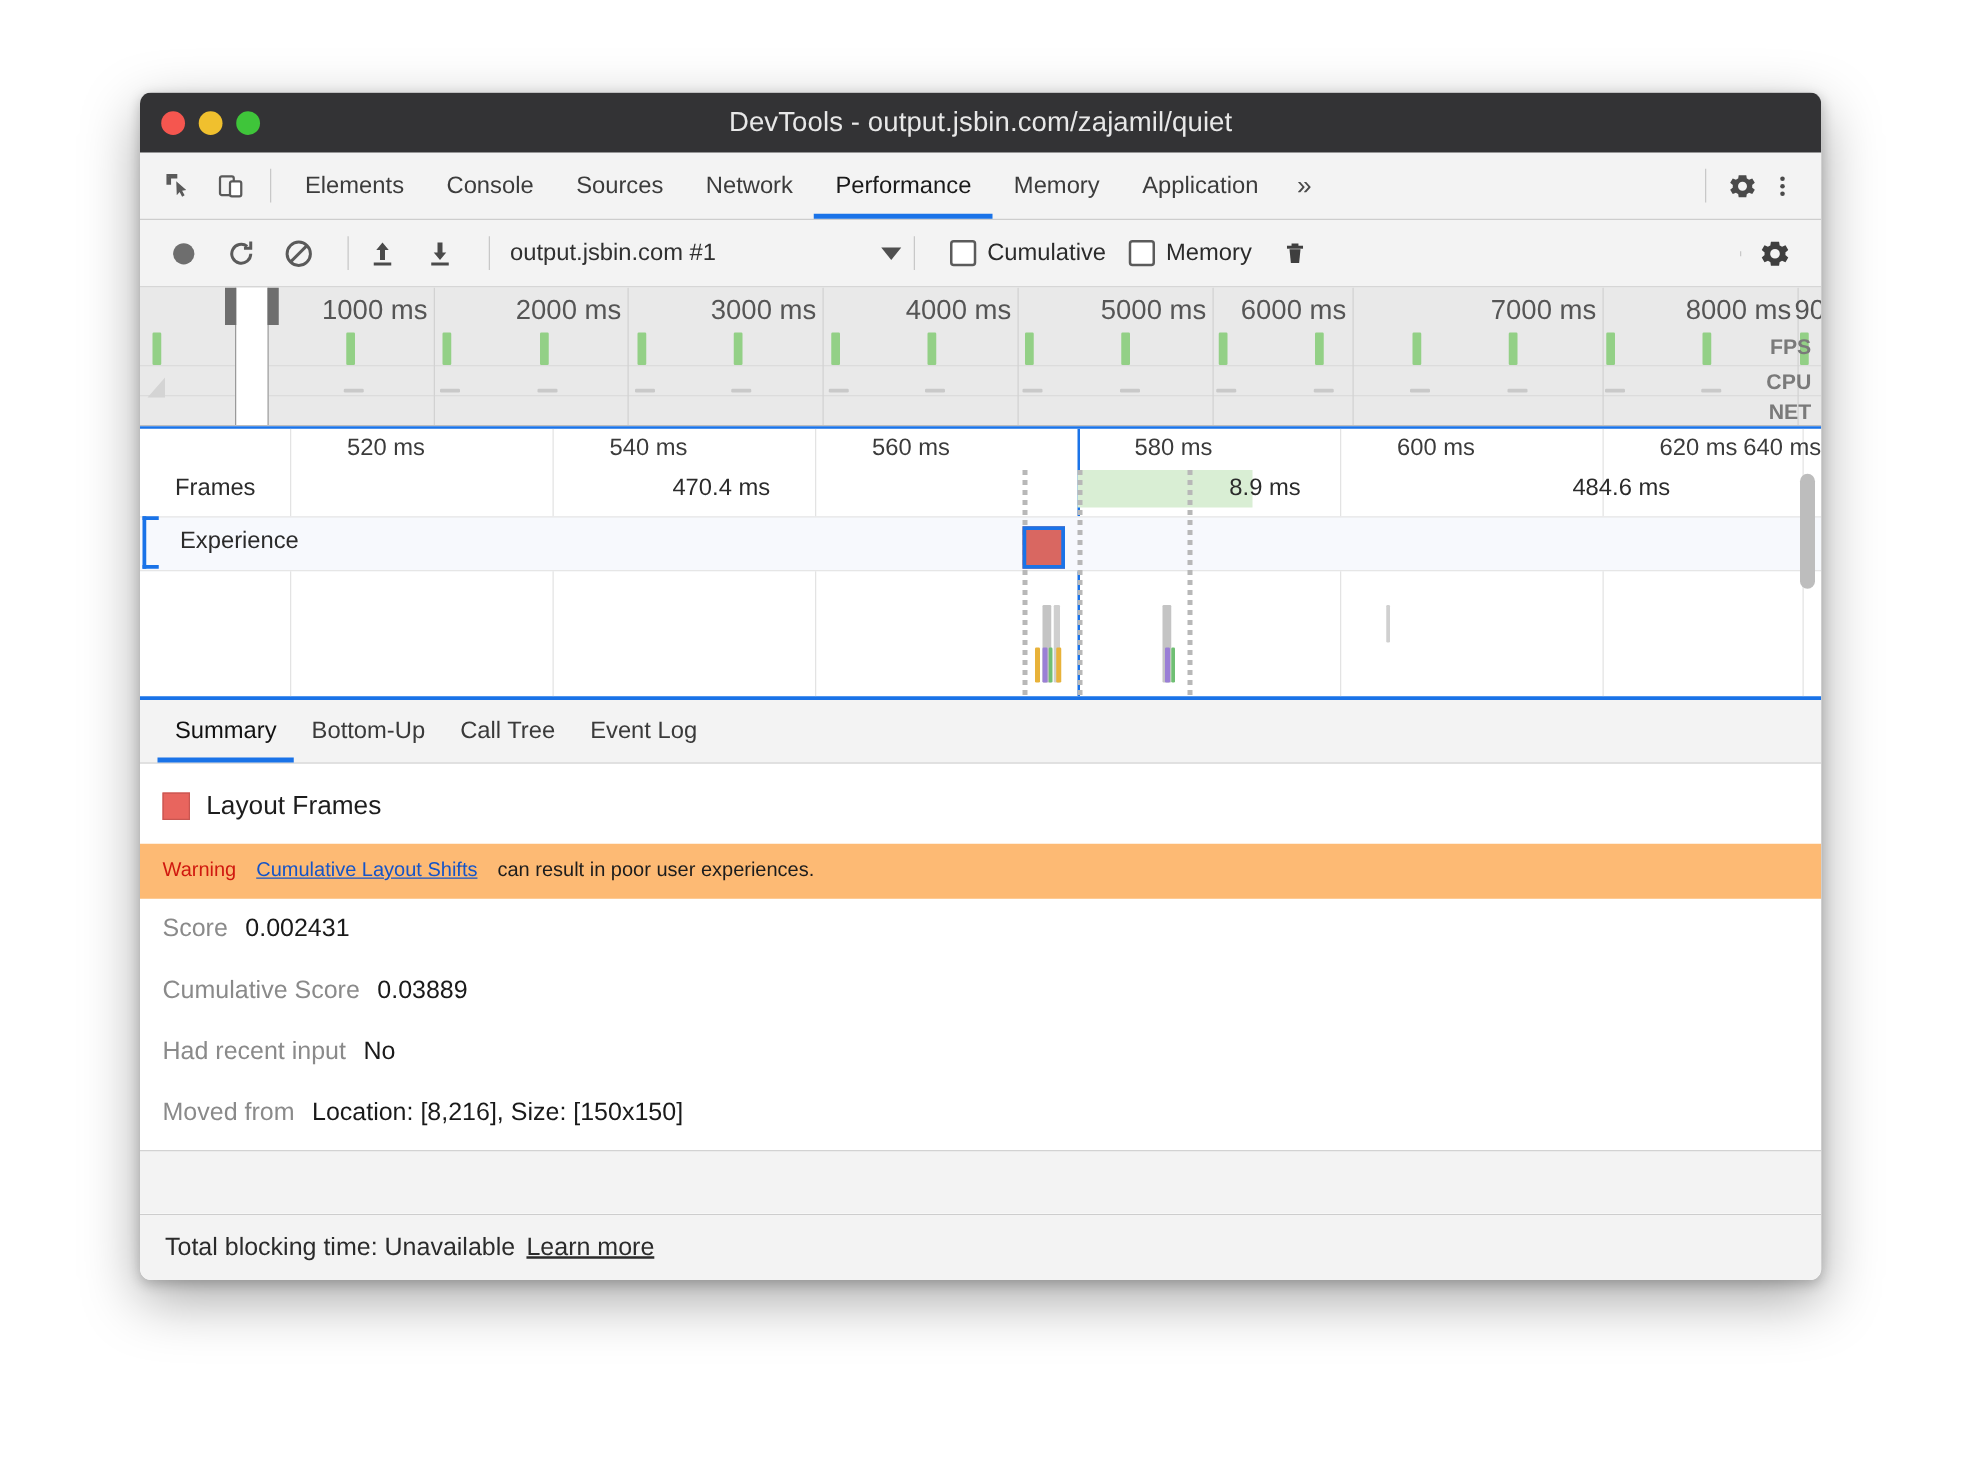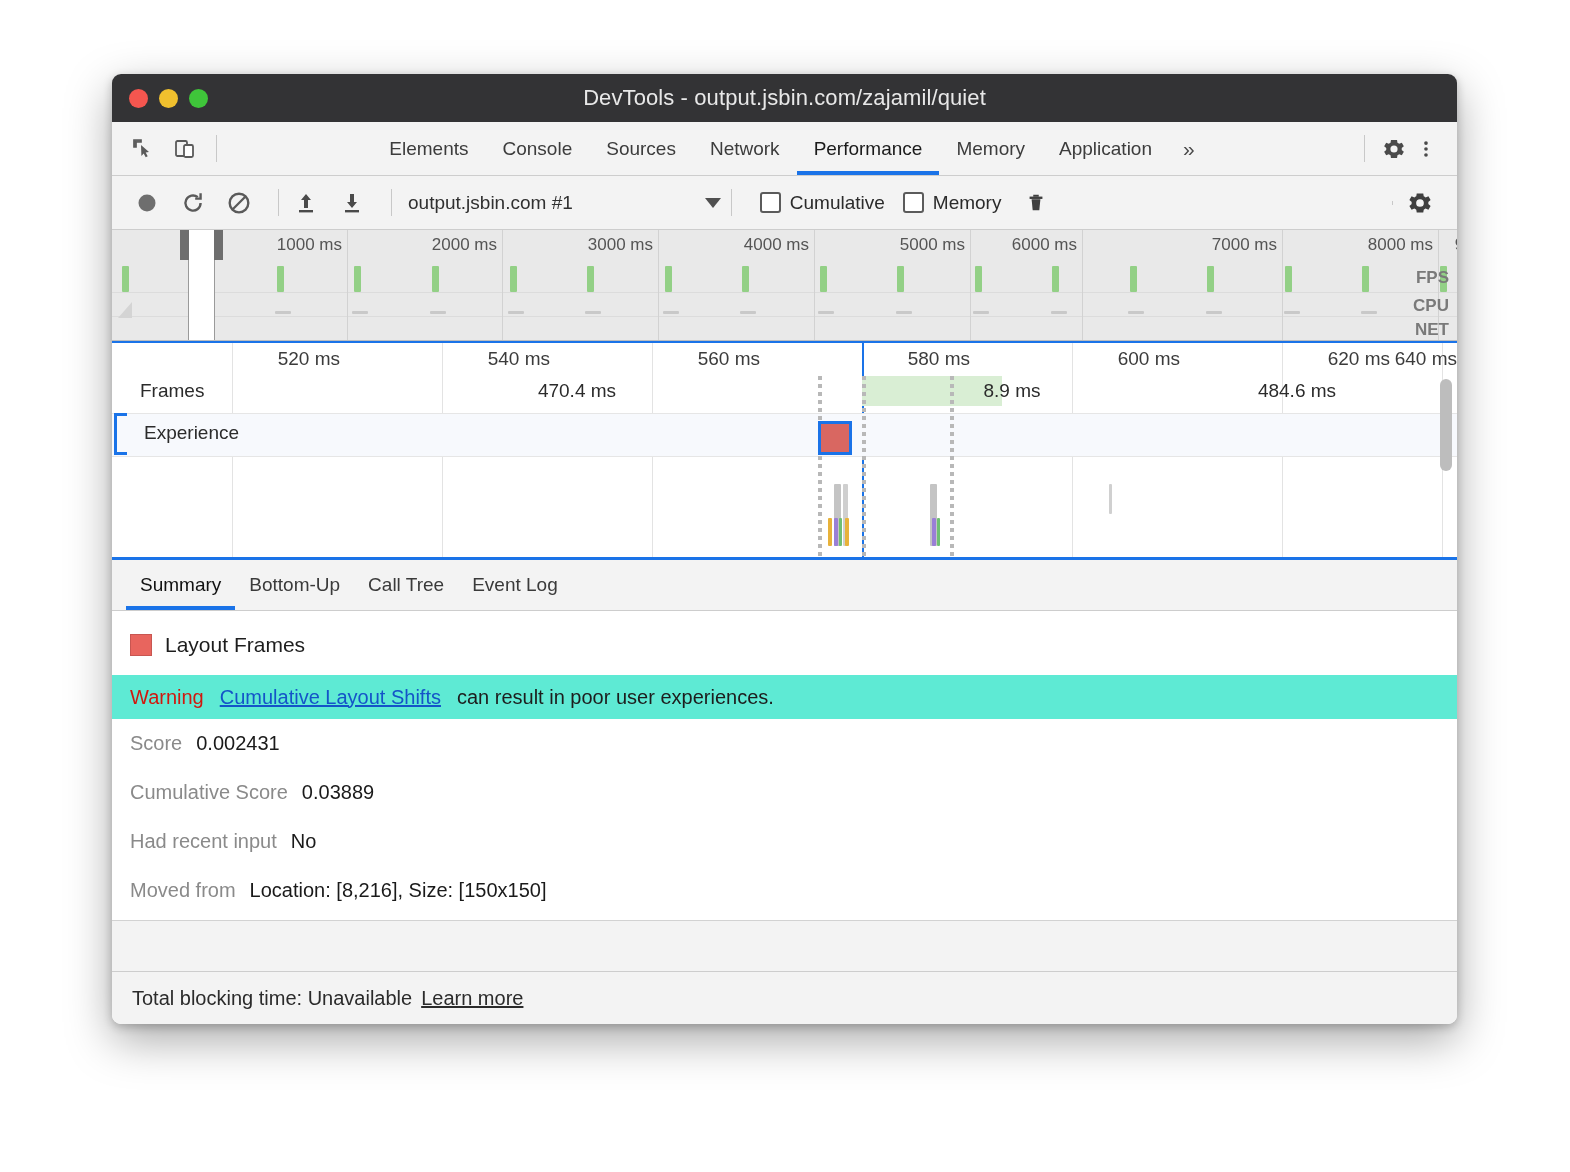--- a/index.html
+++ b/index.html
@@ -85,21 +85,20 @@
   .vsep {
     width: 1px;
     background: #c8c8c8;
     margin: 13px 10px;
     align-self: stretch;
   }
   .tabs {
     display: flex;
     align-items: stretch;
     flex: 1 1 auto;
-    justify-content: center;
   }
   .tab {
     display: flex;
     align-items: center;
     padding: 0 17px;
     font-size: 19px;
     color: #3c3c3c;
     position: relative;
     white-space: nowrap;
   }
@@ -183,21 +182,21 @@
   .ov-tick {
     position: absolute;
     top: 0;
     height: 110px;
     border-left: 1px solid #d2d2d2;
   }
   .ov-tick span {
     position: absolute;
     right: 6px;
     top: 5px;
-    font-size: 17px;
+    font-size: 22px;
     color: #555;
     white-space: nowrap;
   }
   .fps-bar {
     position: absolute;
     width: 7px;
     background: #93d086;
     border-radius: 1px;
   }
   .ov-rowline {
@@ -410,27 +409,27 @@
     color: #1d1d1d;
   }
   .swatch {
     width: 22px; height: 22px;
     background: #e8655e;
     border: 1px solid #c85651;
     box-sizing: border-box;
   }
   .warn-row {
     margin-top: 18px;
-    background: #5eead4;
+    background: #fdba74;
     height: 44px;
     display: flex;
     align-items: center;
     padding-left: 18px;
     gap: 16px;
-    font-size: 20px;
+    font-size: 16px;
   }
   .warn-word { color: #d0190f; }
   .warn-link {
     color: #1454c8;
     text-decoration: underline;
   }
   .warn-rest { color: #1d1d1d; }
   .row {
     display: flex;
     align-items: baseline;

